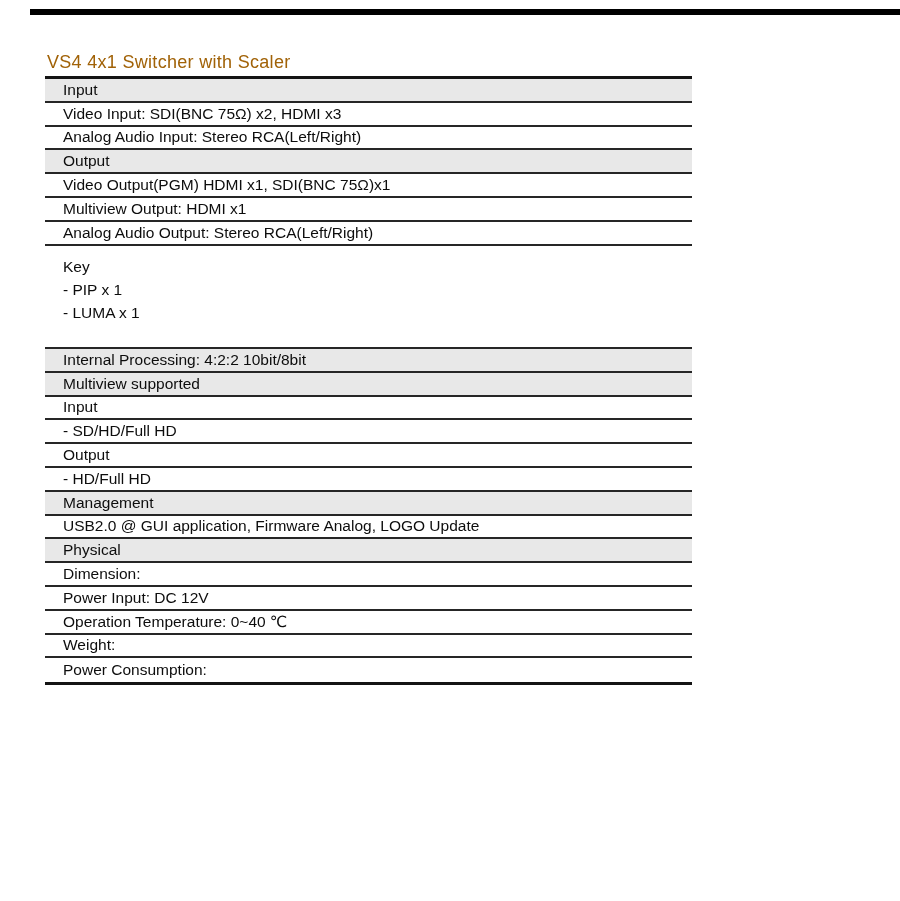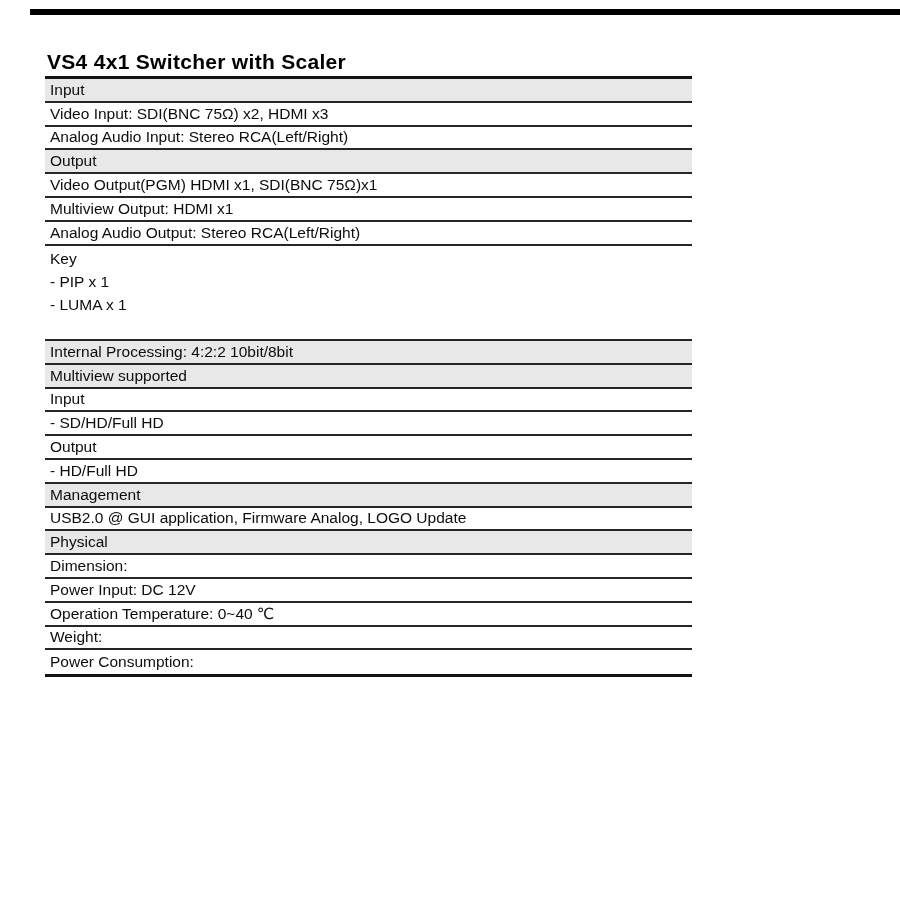--- a/index.html
+++ b/index.html
@@ -16,52 +16,52 @@
     left: 30px;
     top: 9px;
     width: 870px;
     height: 6px;
     background: #000000;
   }
   .title {
     position: absolute;
     left: 47px;
     top: 51px;
-    font-size: 21px;
+    font-size: 18px;
     line-height: 22px;
-    color: #000000;
+    color: #a16207;
     letter-spacing: 0.3px;
     white-space: nowrap;
-    font-weight: bold;
   }
   .spec-table {
     position: absolute;
     left: 45px;
     top: 76px;
     width: 647px;
     border-top: 3px solid #141414;
     border-bottom: 3px solid #141414;
   }
   .row {
     box-sizing: border-box;
     height: 23.8px;
     border-bottom: 2px solid #262626;
     display: flex;
     align-items: center;
-    padding-left: 5px;
+    padding-left: 18px;
     font-size: 15.5px;
     color: #0d0d0d;
     white-space: nowrap;
   }
   .row:last-child { border-bottom: none; }
   .row.section { background: #e8e8e8; }
   .row.multi {
     display: block;
     height: 95.4px;
     padding-top: 1px;
+    margin-top: 8px;
   }
   .row.multi .key-line {
     line-height: 23.3px;
     white-space: nowrap;
   }
 </style>
 </head>
 <body>
 
 <div class="page">

